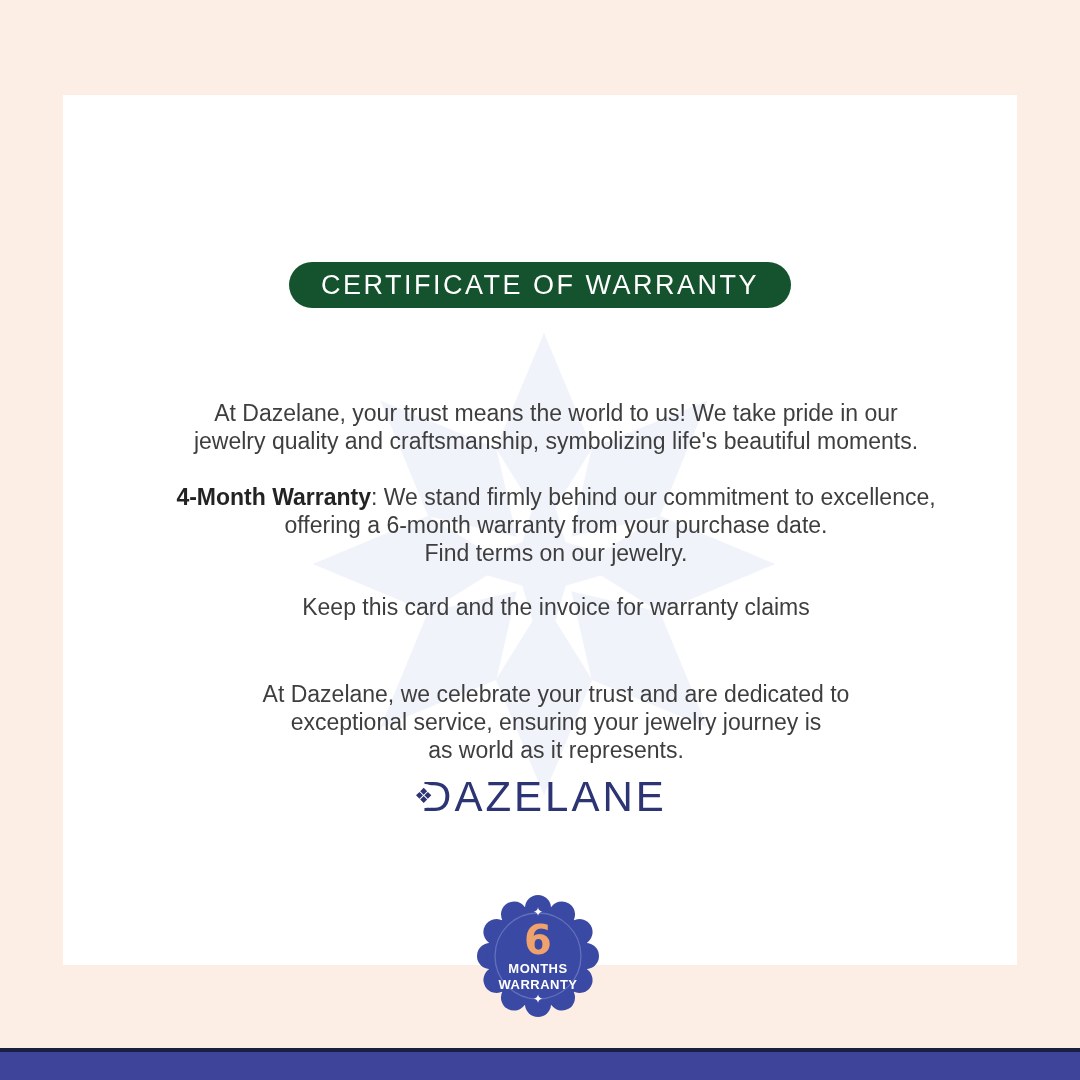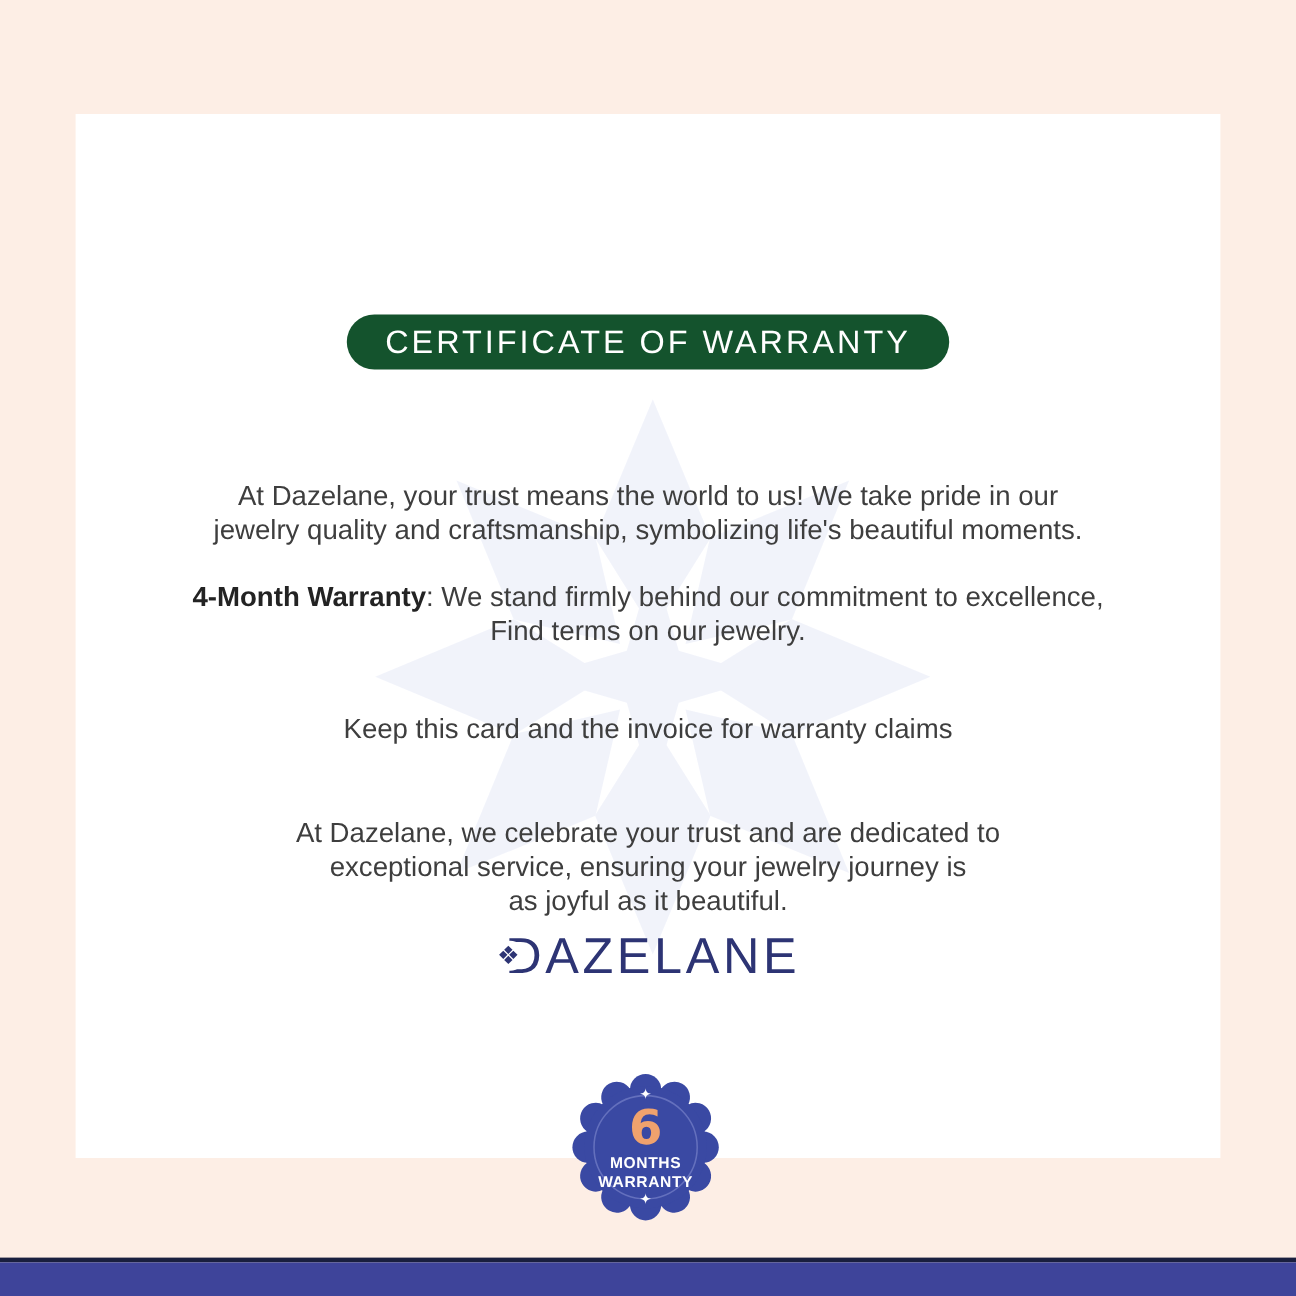--- a/index.html
+++ b/index.html
@@ -16,21 +16,21 @@
     position:absolute;left:240px;top:228px;width:482px;height:482px;
     opacity:0.6;pointer-events:none;
   }
   .pill{
     position:absolute;left:50%;transform:translateX(-50%);top:167px;
     width:502px;height:46px;background:#14532d;border-radius:23px;
     color:#ffffff;font-size:27px;letter-spacing:2.5px;font-weight:400;
     display:flex;align-items:center;justify-content:center;white-space:nowrap;
   }
   .text-block{
-    position:absolute;left:0;width:100%;text-align:center;
+    position:absolute;left:16px;width:100%;text-align:center;
     color:#3e3e3e;font-size:23px;line-height:28px;
   }
   .text-block .line{display:block;}
   .p-intro{top:304px;}
   .p-warranty{top:388px;}
   .p-keep{top:498px;}
   .p-closing{top:553px;margin-top:32px;}
   .bold{font-weight:700;color:#232323;}
   .logo{
     position:absolute;left:0;top:678px;width:100%;text-align:center;
@@ -91,31 +91,32 @@
     <span>CERTIFICATE OF WARRANTY</span>
   </div>
 
   <div class="text-block p-intro">
     <span class="line">At Dazelane, your trust means the world to us! We take pride in our</span>
     <span class="line">jewelry quality and craftsmanship, symbolizing life's beautiful moments.</span>
   </div>
 
   <div class="text-block p-warranty">
     <span class="line"><span class="bold">4-Month Warranty</span><span>: We stand firmly behind our commitment to excellence,</span></span>
+    <span class="line">offering a 6-month warranty from your purchase date.</span>
     <span class="line">Find terms on our jewelry.</span>
   </div>
 
   <div class="text-block p-keep">
     <span class="line">Keep this card and the invoice for warranty claims</span>
   </div>
 
   <div class="text-block p-closing">
     <span class="line">At Dazelane, we celebrate your trust and are dedicated to</span>
     <span class="line">exceptional service, ensuring your jewelry journey is</span>
-    <span class="line">as joyful as it beautiful.</span>
+    <span class="line">as world as it represents.</span>
   </div>
 
   <div class="logo">
     <span class="logo-mark">❖</span><span class="logo-text">DAZELANE</span>
   </div>
 
 </div>
 
 <div class="badge">
   <svg viewBox="0 0 124 124" xmlns="http://www.w3.org/2000/svg">

